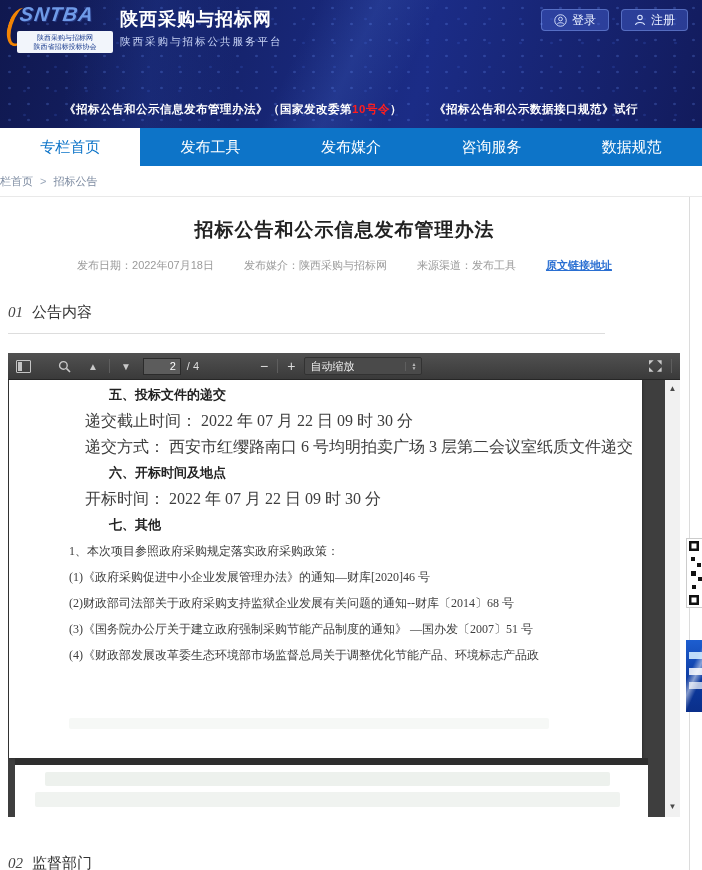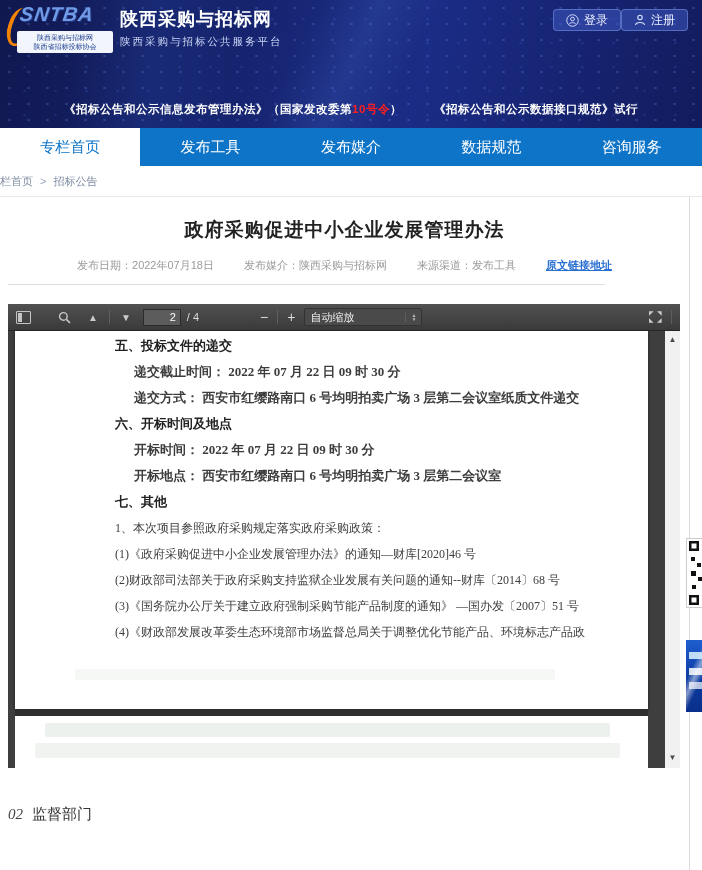--- a/index.html
+++ b/index.html
@@ -23,21 +23,21 @@
     transform:rotate(18deg); opacity:.95; }
   .logo-sntba { position:absolute; left:12px; top:-2px; font-size:20px; font-weight:bold;
     font-style:italic; letter-spacing:1px; color:#6f9be8; transform:skewX(-8deg);
     text-shadow:1px 1px 0 #24357e; }
   .logo-box { position:absolute; left:9px; top:26px; width:96px; background:#f2f5fb;
     border-radius:2px; padding:2px 3px; line-height:9px; text-align:center; }
   .logo-box span { display:block; font-size:7px; color:#1a3c8f; white-space:nowrap; overflow:hidden; }
   .site-titles { margin-left:4px; padding-top:2px; }
   .site-name { color:#fff; font-size:18px; font-weight:bold; letter-spacing:1px; }
   .site-sub { color:#c9d4f5; font-size:10.5px; letter-spacing:2px; margin-top:4px; }
-  .auth { margin-left:auto; display:flex; padding-top:4px;text-align:center; }
+  .auth { margin-left:auto; display:flex; gap:12px; padding-top:4px;text-align:center; }
   .auth-btn { display:flex; align-items:center; gap:5px; height:22px; padding:0 12px;
     background:rgba(70,100,210,.45); border:1px solid rgba(150,180,255,.4); border-radius:4px;
     color:#e8eeff; font-size:12px; cursor:pointer; }
   .banner-title { position:absolute; z-index:2; top:44px; left:0; width:100%; text-align:center;
     color:#fff; font-size:29px; font-weight:bold; letter-spacing:3px;
     text-shadow:0 0 10px rgba(130,170,255,.45); }
   .banner-sub { position:absolute; z-index:2; bottom:11px; left:0; width:100%; text-align:center;
     color:#fff; font-size:11.5px; font-weight:bold; letter-spacing:.5px; }
   .banner-sub .red { color:#ff1e1e; }
   .banner-sub .gap { display:inline-block; width:32px; }
@@ -88,27 +88,27 @@
     padding:0 5px; cursor:pointer; }
   .zoom-select .lbl { flex:1; }
   .sel-arrows { display:flex; flex-direction:column; border-left:1px solid #5e5e5e;
     padding-left:5px; }
   .sel-arrows i { font-style:normal; font-size:5px; line-height:4.5px; color:#bbb; }
   .tb-right { margin-left:auto; display:flex; align-items:center; gap:8px; }
   .fs-icon { display:grid; grid-template-columns:6px 6px; grid-gap:2px; cursor:pointer; }
   .fs-icon i { font-style:normal; font-size:6px; line-height:5px; color:#c9c9c9; }
 
   .pdf-body { position:relative; height:437px; overflow:hidden; }
-  .pdf-page { position:absolute; left:7px; top:0; width:633px; height:378px; background:#fff;
+  .pdf-page { position:absolute; left:1px; top:0; width:633px; height:378px; background:#fff;
     overflow:hidden; box-shadow:0 0 3px rgba(0,0,0,.5); }
   .pdf-doc { padding-top:2px; font-family:"Liberation Serif","DejaVu Serif",serif;
     color:#3d3d3d; }
   .doc-h { font-weight:bold; font-size:13px; color:#222; line-height:26px; margin-left:100px; }
-  .doc-p-indent { font-size:13px; line-height:26px; margin-left:119px;font-weight:bold; }
-  .doc-p { font-size:12px; line-height:26px; margin-left:100px; }
+  .doc-p-indent { font-size:16px; line-height:26px; margin-left:76px; }
+  .doc-p { font-size:12px; line-height:26px; margin-left:60px; }
   .ghost { position:absolute; border-radius:2px; }
   .pdf-sep { position:absolute; left:7px; top:378px; width:633px; height:7px; background:#2e2e2e; }
   .pdf-page2 { position:absolute; left:7px; top:385px; width:633px; height:52px; background:#fff;
     overflow:hidden; }
   .scrollbar { position:absolute; right:0; top:0; width:15px; height:100%; background:#f1f1f1; }
   .scroll-arrow { position:absolute; left:0; width:100%; text-align:center; font-size:8px;
     color:#4a4a4a; cursor:pointer; }
 
   
   .qr-float { position:absolute; left:686px; top:538px; width:60px; height:70px; background:#fff;
@@ -159,42 +159,45 @@
   </div>
   <div class="banner-sub">
     <span>《招标公告和公示信息发布管理办法》（国家发改委第</span><span class="red">10号令</span><span>）</span><span class="gap"></span><span>《招标公告和公示数据接口规范》试行</span>
   </div>
 </header>
 
 <nav class="nav">
   <div class="nav-tab active">专栏首页</div>
   <div class="nav-tab">发布工具</div>
   <div class="nav-tab">发布媒介</div>
+  <div class="nav-tab">咨询服务</div>
   <div class="nav-tab">数据规范</div>
-  <div class="nav-tab">咨询服务</div>
 </nav>
 
 <div class="crumbbar">
   <div class="crumb-inner">
     <span>专栏首页</span>
     <span class="sep">&gt;</span>
     <span>招标公告</span>
   </div>
 </div>
 
 <div class="main-wrap">
-  <div class="art-title">政府采购促进中小企业发展管理办法</div>
+  <div class="art-title">招标公告和公示信息发布管理办法</div>
 
   <div class="meta">
     <span><span>发布日期：</span><span>2022年07月18日</span></span>
     <span><span>发布媒介：</span><span>陕西采购与招标网</span></span>
     <span><span>来源渠道：</span><span>发布工具</span></span>
     <a>原文链接地址</a>
   </div>
 
+  <div class="sec-head">
+    <span class="num">01</span><span>公告内容</span>
+  </div>
   <div class="sec-rule"></div>
 
   <div class="pdf">
     <div class="pdf-toolbar">
       <div class="tb-group">
         <div class="tb-btn">
             <span class="sb-icon"></span>
           </div>
         <div class="tb-btn" style="margin-left:16px">
           <svg width="13" height="13" viewBox="0 0 13 13">
@@ -238,21 +241,20 @@
     </div>
 
     <div class="pdf-body">
       <div class="pdf-page">
         <div class="pdf-doc">
           <div class="doc-h">五、投标文件的递交</div>
           <div class="doc-p-indent">递交截止时间： 2022 年 07 月 22 日 09 时 30 分</div>
           <div class="doc-p-indent">递交方式： 西安市红缨路南口 6 号均明拍卖广场 3 层第二会议室纸质文件递交</div>
           <div class="doc-h">六、开标时间及地点</div>
           <div class="doc-p-indent">开标时间： 2022 年 07 月 22 日 09 时 30 分</div>
-          <div class="doc-p-indent">开标地点： 西安市红缨路南口 6 号均明拍卖广场 3 层第二会议室</div>
           <div class="doc-h">七、其他</div>
           <div class="doc-p">1、本次项目参照政府采购规定落实政府采购政策：</div>
           <div class="doc-p">(1)《政府采购促进中小企业发展管理办法》的通知—财库[2020]46 号</div>
           <div class="doc-p">(2)财政部司法部关于政府采购支持监狱企业发展有关问题的通知--财库〔2014〕68 号</div>
           <div class="doc-p">(3)《国务院办公厅关于建立政府强制采购节能产品制度的通知》 —国办发〔2007〕51 号</div>
           <div class="doc-p">(4)《财政部发展改革委生态环境部市场监督总局关于调整优化节能产品、环境标志产品政</div>
         </div>
         <div class="ghost" style="left:60px; top:338px; width:480px; height:11px; background:#f6f8f6;"></div>
       </div>
       <div class="pdf-sep"></div>

